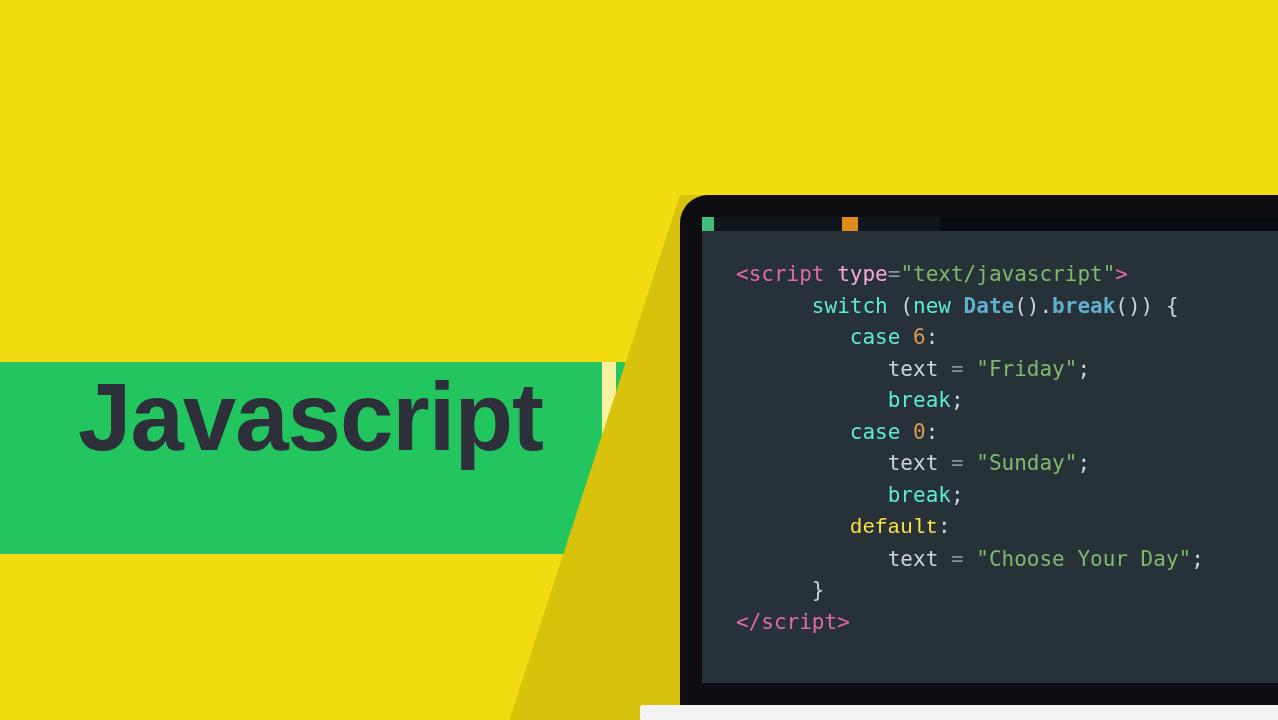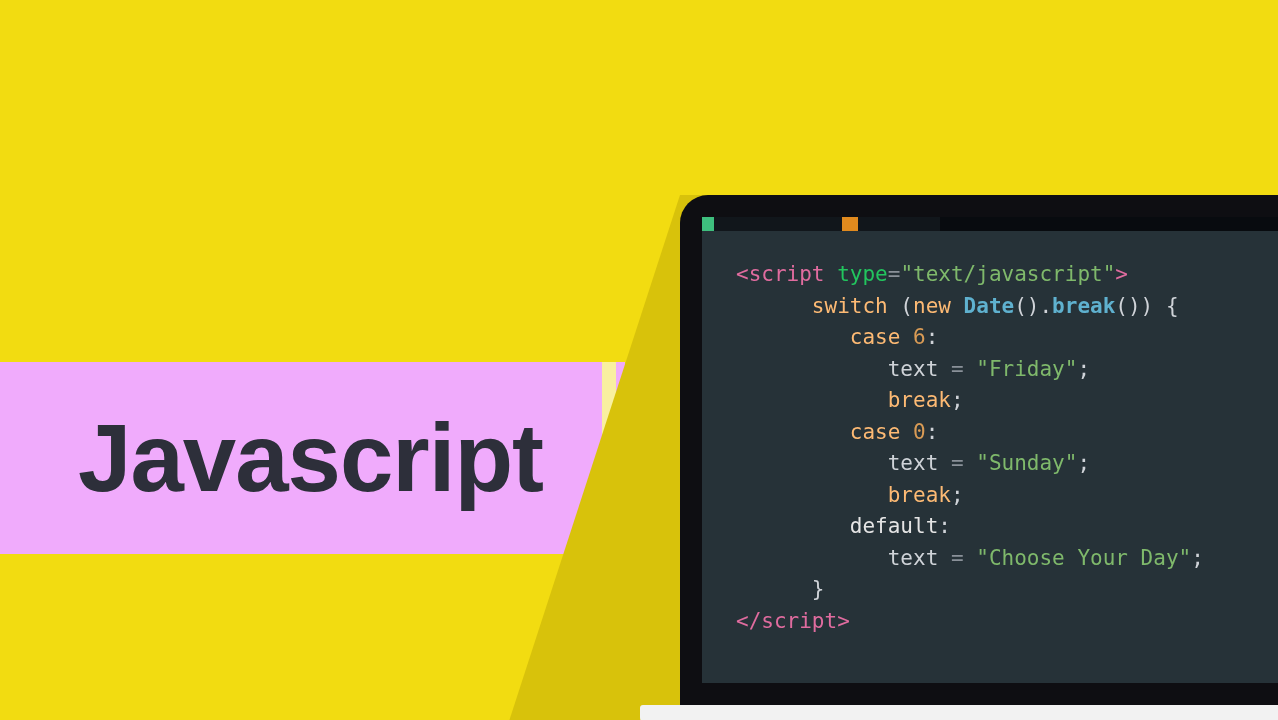--- a/index.html
+++ b/index.html
@@ -12,23 +12,22 @@
     font-family: Arial, Helvetica, sans-serif;
   }
 
   
   .title-band {
     position: absolute;
     left: 0;
     top: 362px;
     height: 192px;
     width: 625px;
-    background: #f0abfc;
+    background: #22c55e;
     display: flex;
-    align-items: center;
   }
   .title-text {
     font-size: 96px;
     font-weight: 700;
     color: #2D2F3A;
     margin-left: 78px;
     letter-spacing: -1px;
   }
   .stripe {
     position: absolute;
@@ -104,28 +103,28 @@
 
   .code {
     padding: 28px 0 0 34px;
     font-family: "Consolas", "Menlo", monospace;
     font-size: 21px;
     line-height: 1.5;
     color: #C7CCD1;
     white-space: pre;
   }
   .c-tag    { color: #E06C9F; }
-  .c-attr   { color: #22c55e; }
+  .c-attr   { color: #f9a8d4; }
   .c-str    { color: #7FB96B; }
-  .c-key    { color: #fdba74; text-align: right; }
+  .c-key    { color: #5eead4; text-align: right; }
   .c-func   { color: #5FB1CF; font-weight: bold; }
   .c-num    { color: #D99B55; }
   .c-plain  { color: #CFD3D8; }
   .c-op     { color: #8A9199; }
-  .c-def    { color: #e5e5e5; }
+  .c-def    { color: #fde047; font-family: Liberation Mono, monospace; }
 </style>
 </head>
 <body>
 
 <div class="title-band">
   <div class="title-text">Javascript</div>
 </div>
 <div class="stripe s1"></div>
 <div class="stripe s2"></div>
 

